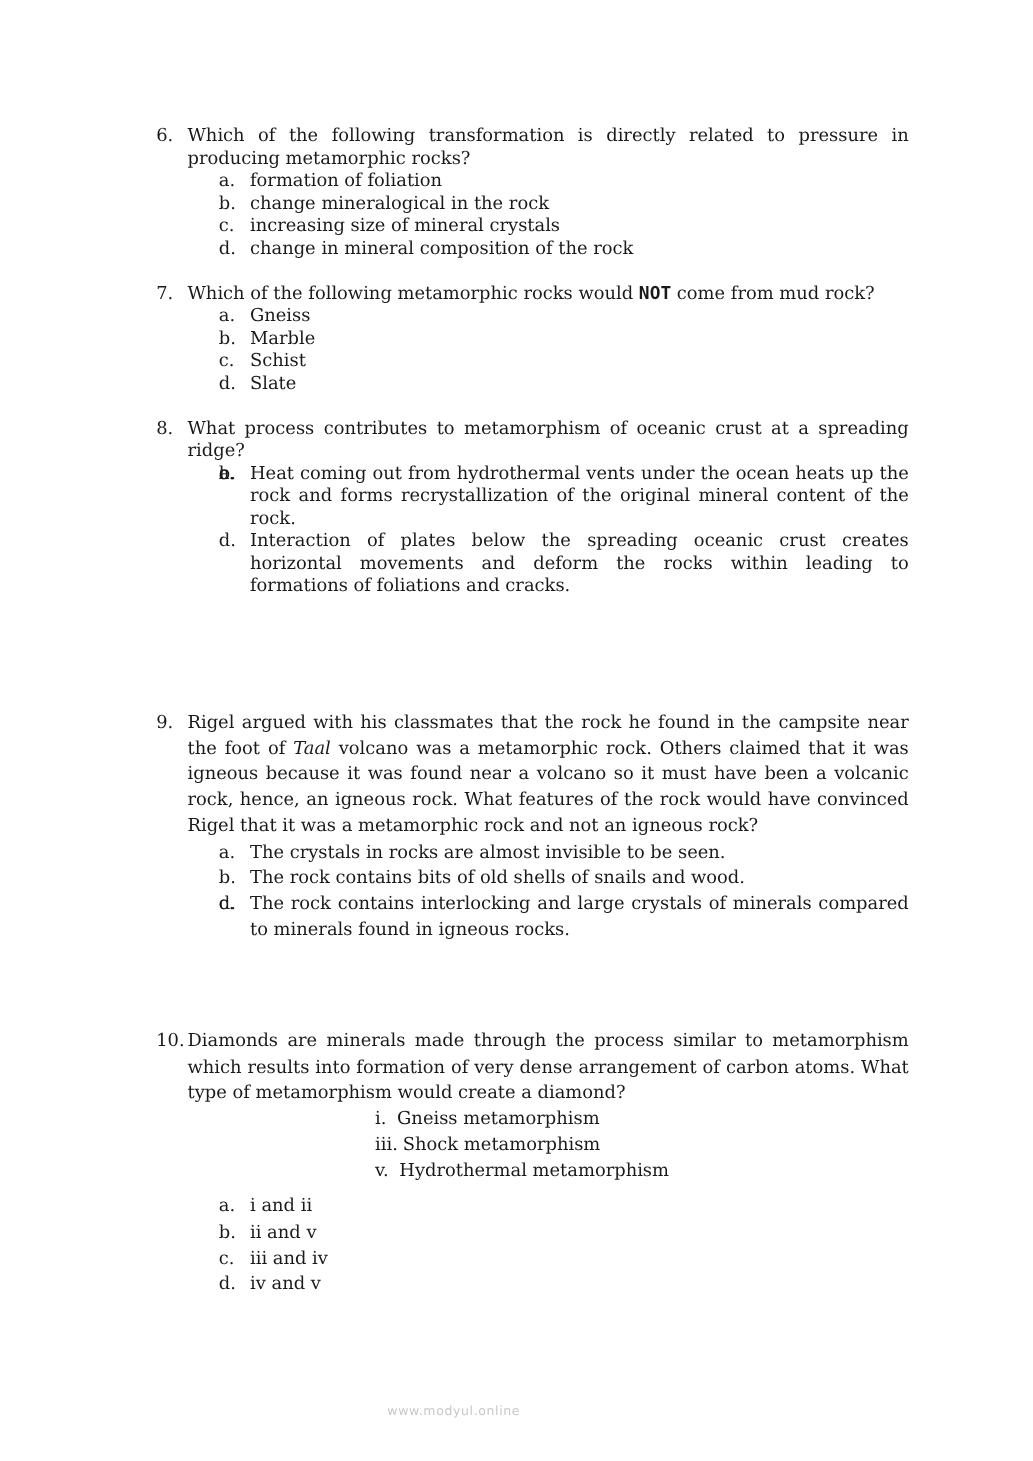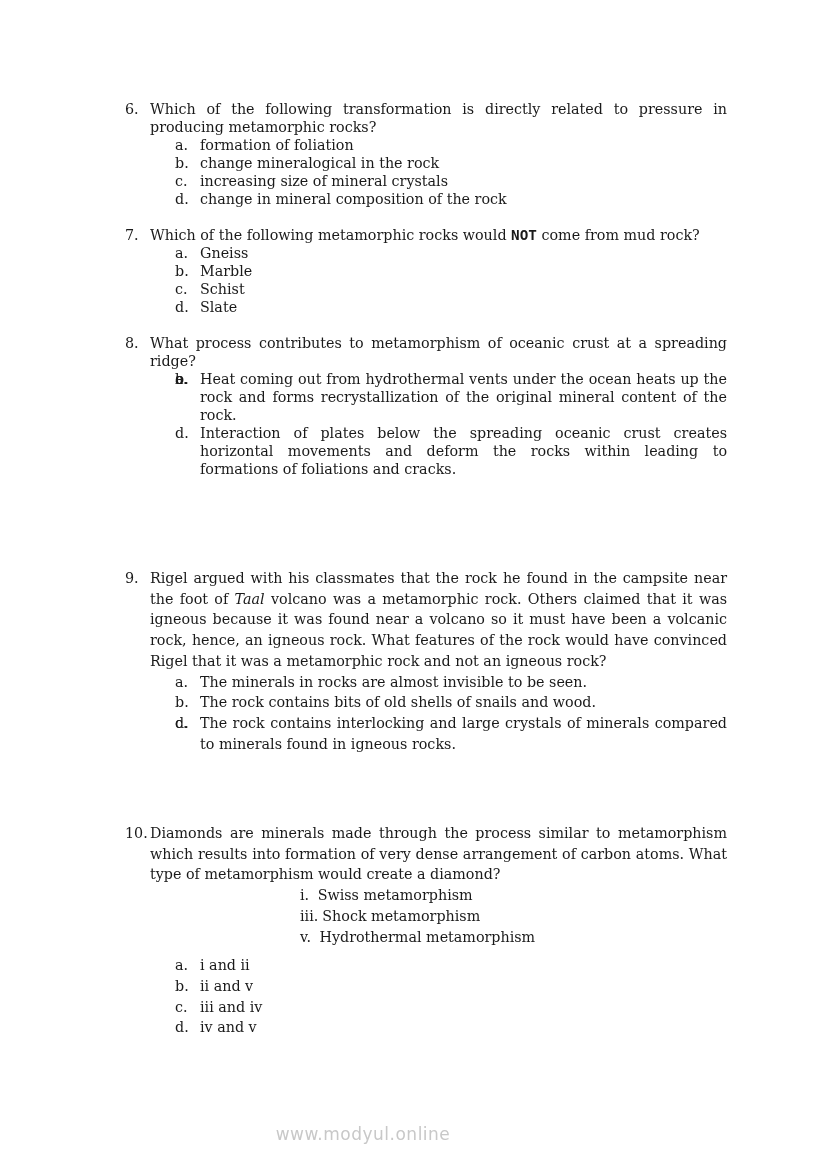--- a/index.html
+++ b/index.html
@@ -21,21 +21,21 @@
   .opt .lbl { position: absolute; left: 50px; top: 0; }
   .bold { font-weight: bold; font-family: "DejaVu Sans Mono", "Liberation Mono", monospace; }
   .ital { font-style: italic; }
   .roman { margin: 0; padding: 0; }
   .roman .ri { position: relative; padding-left: 175px; line-height: 20.7px; }
   .roman .ri .rl { display: inline-block; margin-right: 4px; }
   .gap { height: 8px; }
   .watermark {
     position: absolute; left: 0; width: 726px; top: 1124px;
     text-align: center; font-family: "DejaVu Sans", "Liberation Sans", sans-serif;
-    font-size: 17px; color: #c8c8c8; letter-spacing: 0.5px;
+    font-size: 10px; color: #c8c8c8; letter-spacing: 0.5px;
   }
 </style>
 </head>
 <body>
 
 <div class="q tight" style="top:100px;">
   <div class="stem">
     <span class="num">6.</span>
     <span>Which of the following transformation is directly related to pressure in producing metamorphic rocks?</span>
   </div>
@@ -72,34 +72,34 @@
     <div class="opt"><span class="lbl">d.</span><span>Interaction of plates below the spreading oceanic crust creates horizontal movements and deform the rocks within leading to formations of foliations and cracks.</span></div>
   </div>
 </div>
 
 <div class="q loose" style="top:568px;">
   <div class="stem">
     <span class="num">9.</span>
     <span>Rigel argued with his classmates that the rock he found in the campsite near the foot of </span><span class="ital">Taal</span><span> volcano was a metamorphic rock. Others claimed that it was igneous because it was found near a volcano so it must have been a volcanic rock, hence, an igneous rock. What features of the rock would have convinced Rigel that it was a metamorphic rock and not an igneous rock?</span>
   </div>
   <div class="opts">
-    <div class="opt"><span class="lbl">a.</span><span>The minerals in rocks are almost invisible to be seen.</span></div>
+    <div class="opt"><span class="lbl">a.</span><span>The crystals in rocks are almost invisible to be seen.</span></div>
     <div class="opt"><span class="lbl">b.</span><span>The rock contains bits of old shells of snails and wood.</span></div>
     <div class="opt"><span class="lbl">c.</span></div>
     <div class="opt"><span class="lbl">d.</span><span>The rock contains interlocking and large crystals of minerals compared to minerals found in igneous rocks.</span></div>
   </div>
 </div>
 
 <div class="q loose" style="top:795px;margin-top:28px;">
   <div class="stem">
     <span class="num">10.</span>
     <span>Diamonds are minerals made through the process similar to metamorphism which results into formation of very dense arrangement of carbon atoms. What type of metamorphism would create a diamond?</span>
   </div>
   <div class="roman">
-    <div class="ri"><span class="rl">i.</span> <span>Swiss metamorphism</span></div>
+    <div class="ri"><span class="rl">i.</span> <span>Gneiss metamorphism</span></div>
     <div class="ri"><span class="rl">iii.</span><span>Shock metamorphism</span></div>
     <div class="ri"><span class="rl">v.</span> <span>Hydrothermal metamorphism</span></div>
   </div>
   <div class="gap"></div>
   <div class="opts">
     <div class="opt"><span class="lbl">a.</span><span>i and ii</span></div>
     <div class="opt"><span class="lbl">b.</span><span>ii and v</span></div>
     <div class="opt"><span class="lbl">c.</span><span>iii and iv</span></div>
     <div class="opt"><span class="lbl">d.</span><span>iv and v</span></div>
   </div>

